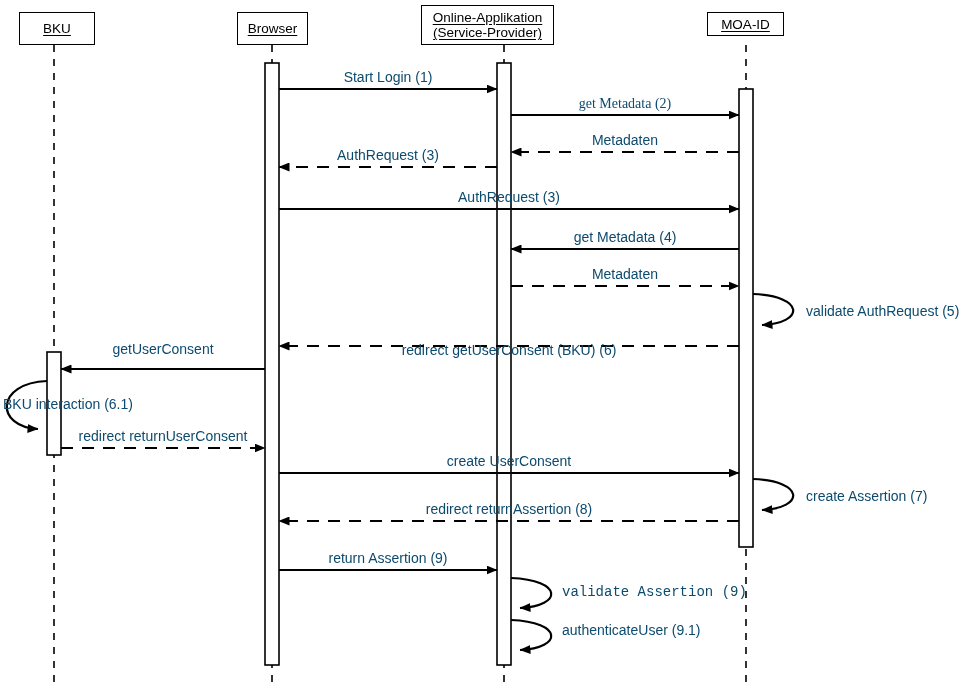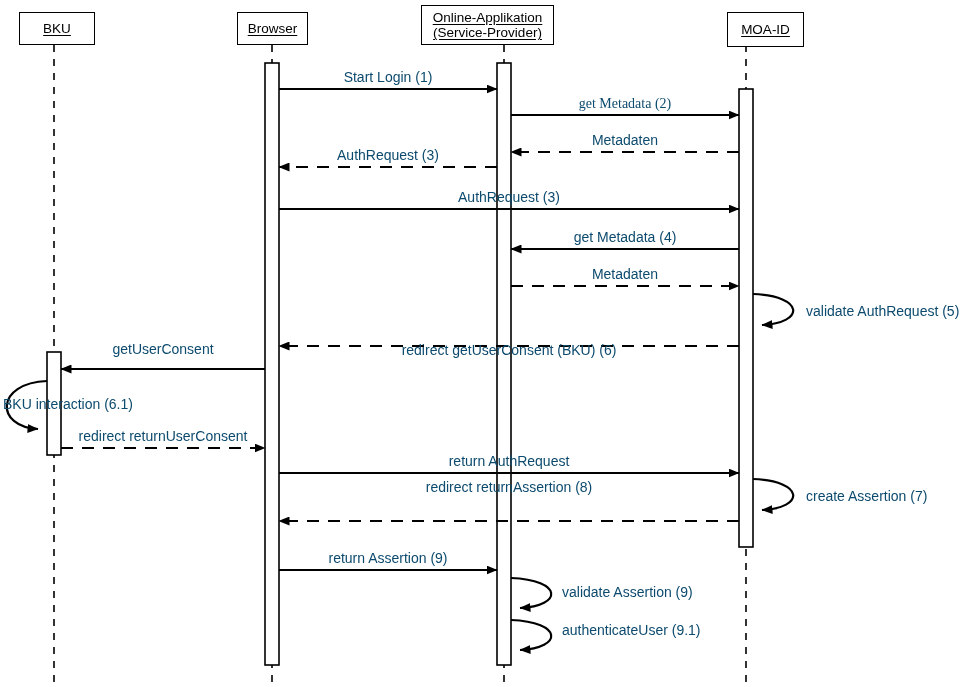--- a/index.html
+++ b/index.html
@@ -71,38 +71,38 @@
   <div id="headers-layer">
       <div class="lifeline-header" style="left: 19px; top: 12px; width: 76px; height: 33px;">
         <span>BKU</span>
       </div>
       <div class="lifeline-header" style="left: 237px; top: 12px; width: 71px; height: 33px;">
         <span>Browser</span>
       </div>
       <div class="lifeline-header" style="left: 421px; top: 5px; width: 133px; height: 40px;">
         <span>Online-Applikation (Service-Provider)</span>
       </div>
-      <div class="lifeline-header" style="left: 707px; top: 12px; width: 77px; height: 35px; margin-left: 20px;">
+      <div class="lifeline-header" style="left: 707px; top: 12px; width: 77px; height: 24px;">
         <span>MOA-ID</span>
       </div>
     </div>
   <div id="labels-layer">
       <div class="msg-label center" style="left: 388px; top: 70px;">Start Login (1)</div>
       <div class="msg-label center" style="left: 625px; top: 96px; font-family: Liberation Serif, serif;">get Metadata (2)</div>
       <div class="msg-label center" style="left: 625px; top: 133px;">Metadaten</div>
       <div class="msg-label center" style="left: 388px; top: 148px;">AuthRequest (3)</div>
       <div class="msg-label center" style="left: 509px; top: 190px;">AuthRequest (3)</div>
       <div class="msg-label center" style="left: 625px; top: 230px;">get Metadata (4)</div>
       <div class="msg-label center" style="left: 625px; top: 267px;">Metadaten</div>
       <div class="msg-label center" style="left: 509px; top: 343px;">redirect getUserConsent (BKU) (6)</div>
       <div class="msg-label center" style="left: 163px; top: 342px;">getUserConsent</div>
       <div class="msg-label center" style="left: 163px; top: 429px; text-align: center;">redirect returnUserConsent</div>
-      <div class="msg-label center" style="left: 509px; top: 454px;">return AuthRequest</div>
-      <div class="msg-label center" style="left: 509px; top: 480px;">redirect returnAssertion (8)</div>
+      <div class="msg-label center" style="left: 509px; top: 454px;">create UserConsent</div>
+      <div class="msg-label center" style="left: 509px; top: 502px;">redirect returnAssertion (8)</div>
       <div class="msg-label center" style="left: 388px; top: 551px;">return Assertion (9)</div>
       <div class="msg-label left" style="left: 806px; top: 304px;">validate AuthRequest (5)</div>
       <div class="msg-label left" style="left: 3px; top: 397px;">BKU interaction (6.1)</div>
       <div class="msg-label left" style="left: 806px; top: 489px;">create Assertion (7)</div>
-      <div class="msg-label left" style="left: 562px; top: 585px;">validate Assertion (9)</div>
+      <div class="msg-label left" style="left: 562px; top: 585px; font-family: Liberation Mono, monospace;">validate Assertion (9)</div>
       <div class="msg-label left" style="left: 562px; top: 623px;">authenticateUser (9.1)</div>
     </div>
 
 </div>
 
 </body></html>

